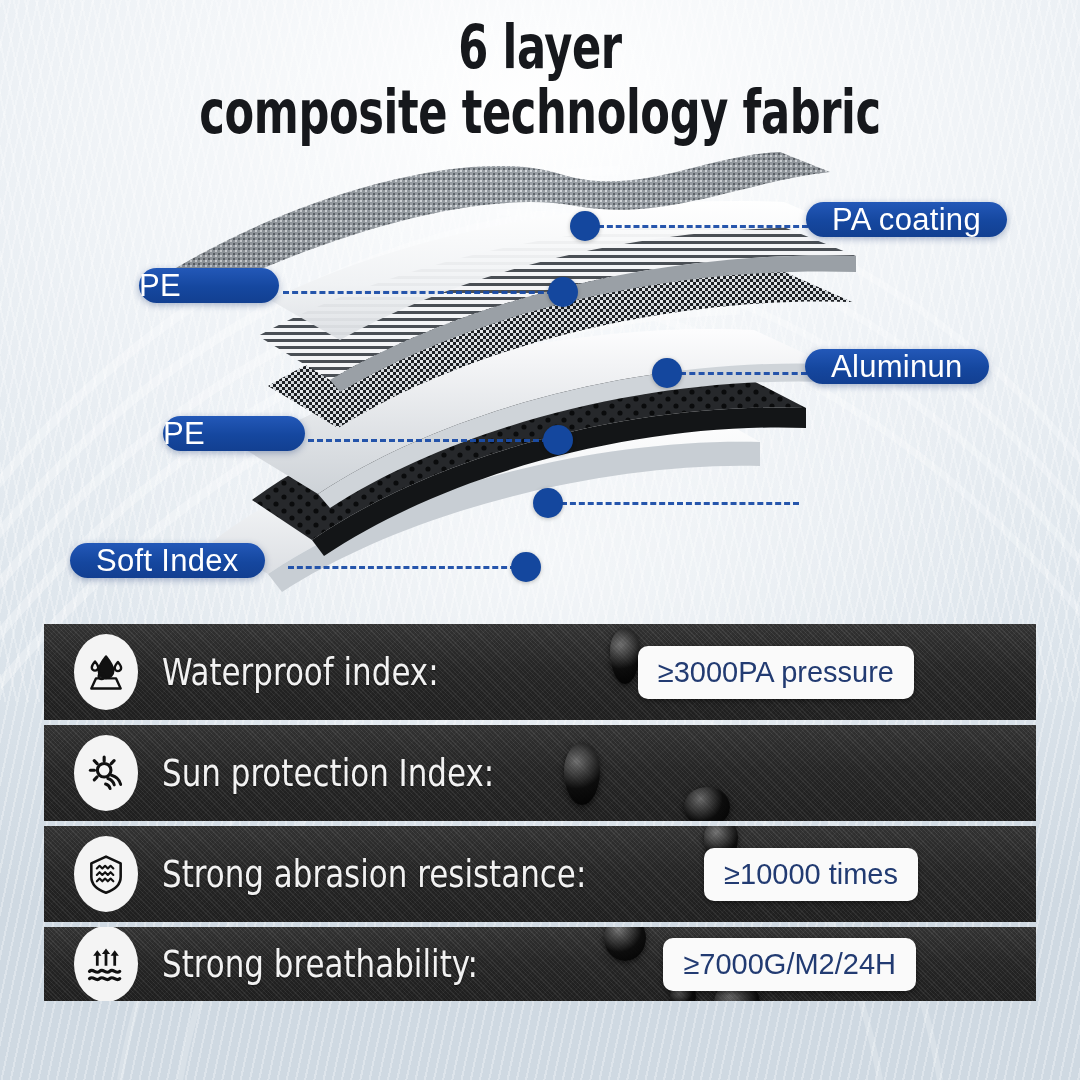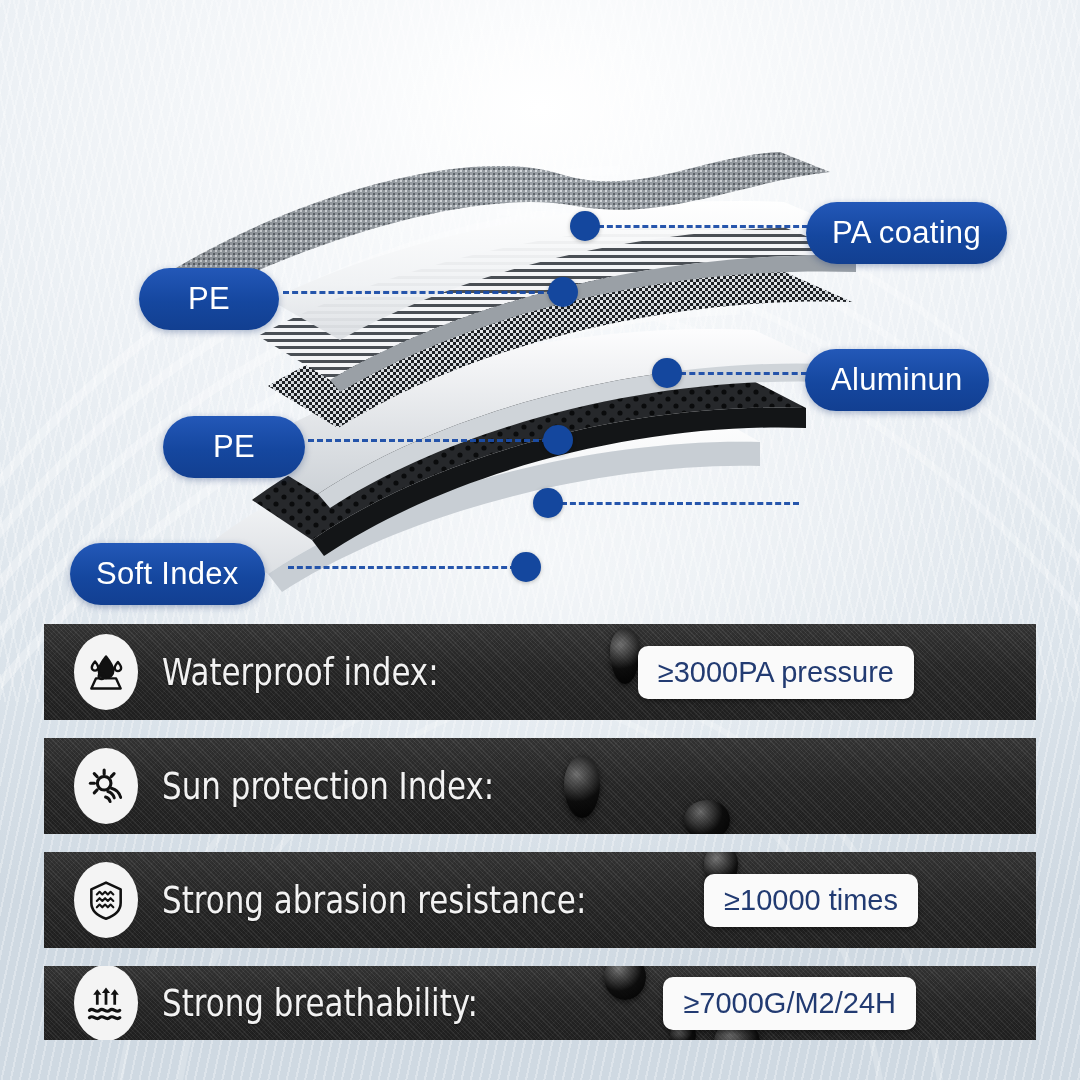--- a/index.html
+++ b/index.html
@@ -34,33 +34,33 @@
   .title-2{font-size:60px;line-height:64px;margin-top:2px;}
 
   
   .illus{position:absolute;left:0;top:150px;width:1080px;height:470px;z-index:10;}
 
   
   .pill{
     position:absolute;z-index:35;
     background:linear-gradient(180deg,#2358b8 0%,#15479f 55%,#123f91 100%);
     color:#fff;border-radius:999px;
-    display:flex;align-items:center;justify-content:center;
+    display:flex;align-items:center;
     font-size:31px;letter-spacing:.3px;white-space:nowrap;
     box-shadow:0 2px 7px rgba(20,50,110,.35);
-    padding:0 26px;height:62px;
+    padding:0 26px;height:35px;
   }
   .leader{position:absolute;z-index:30;height:0;border-top:3px dashed #1b4da8;opacity:.95;}
   .dot{position:absolute;z-index:33;width:30px;height:30px;border-radius:50%;
        background:#14479e;box-shadow:0 1px 4px rgba(0,0,0,.25);}
 
   
   .specs{position:absolute;left:44px;top:624px;width:992px;z-index:40;}
   .spec-row{
-    position:relative;height:96px;margin-bottom:18px;
+    position:relative;height:96px;margin-bottom:5px;
     background:#2f2f2f;
     overflow:hidden;
     display:flex;align-items:center;
   }
   .spec-row:last-child{margin-bottom:0;height:74px;}
   .twill{position:absolute;inset:0;
     background:
       repeating-linear-gradient(45deg, rgba(255,255,255,.055) 0 1px, rgba(0,0,0,.10) 1px 3px),
       repeating-linear-gradient(135deg, rgba(255,255,255,.02) 0 1px, rgba(0,0,0,.05) 1px 4px),
       linear-gradient(180deg,#3a3a3a 0%,#2b2b2b 45%,#242424 100%);}
@@ -115,20 +115,24 @@
       <path d="M120,1080 C150,900 240,760 420,690"></path>
       <path d="M180,1080 C210,910 300,775 480,705"></path>
       <path d="M940,1080 C910,900 830,770 660,700"></path>
       <path d="M880,1080 C850,915 775,785 610,715"></path>
     </g>
   </svg>
   <div class="bg-fan"></div>
   <div class="bg-fan2"></div>
   <div class="bg-soft"></div>
 
+  <div class="title">
+    <div class="title-line title-1">6 layer</div>
+    <div class="title-line title-2">composite technology fabric</div>
+  </div>
 
   <svg class="illus" viewBox="0 0 1080 470">
     <defs>
 
       <pattern id="pxMesh" width="5" height="5" patternUnits="userSpaceOnUse">
         <rect width="5" height="5" fill="#9aa0a6"></rect>
         <rect width="2" height="2" fill="#d9dde1"></rect>
         <rect x="3" y="3" width="2" height="2" fill="#5d6369"></rect>
       </pattern>
 

